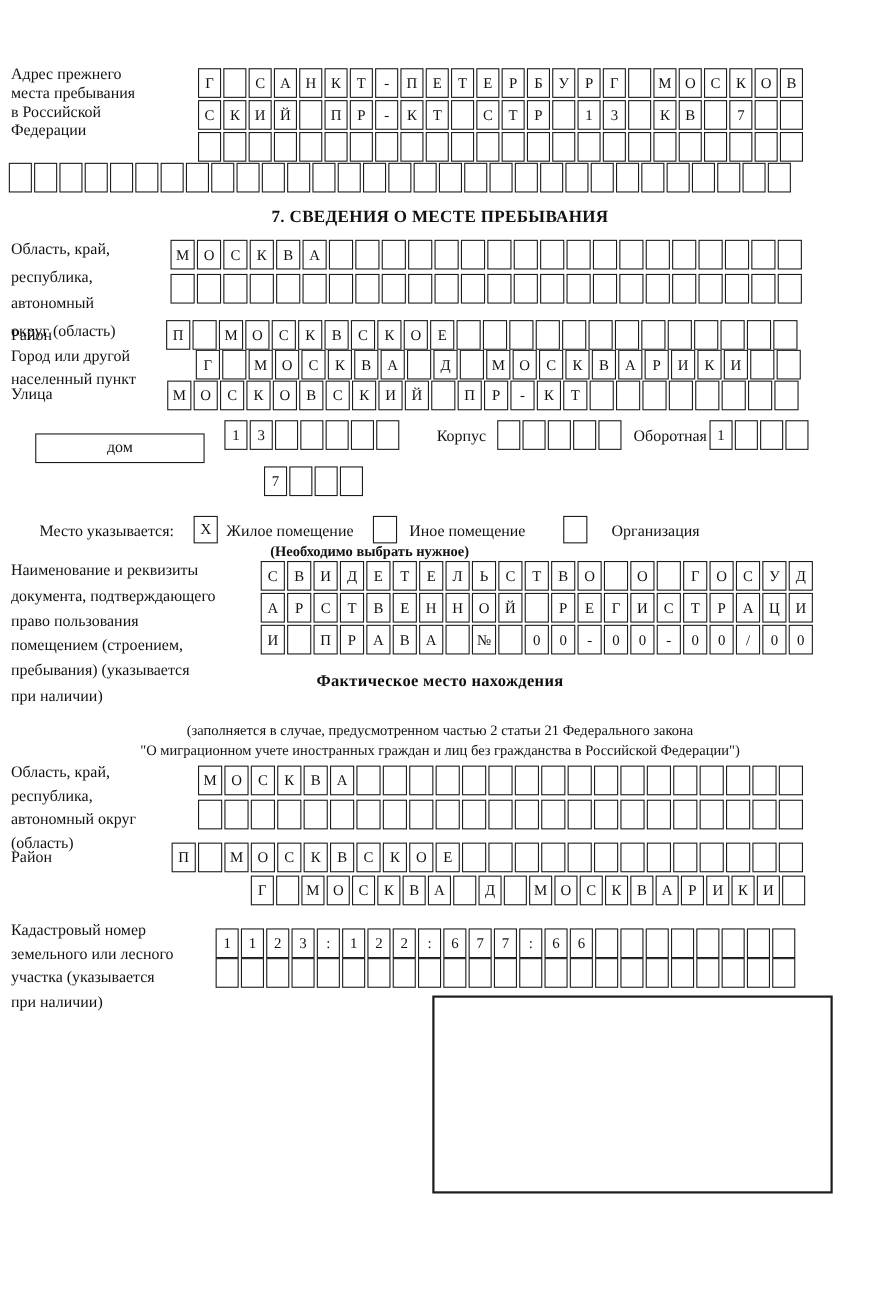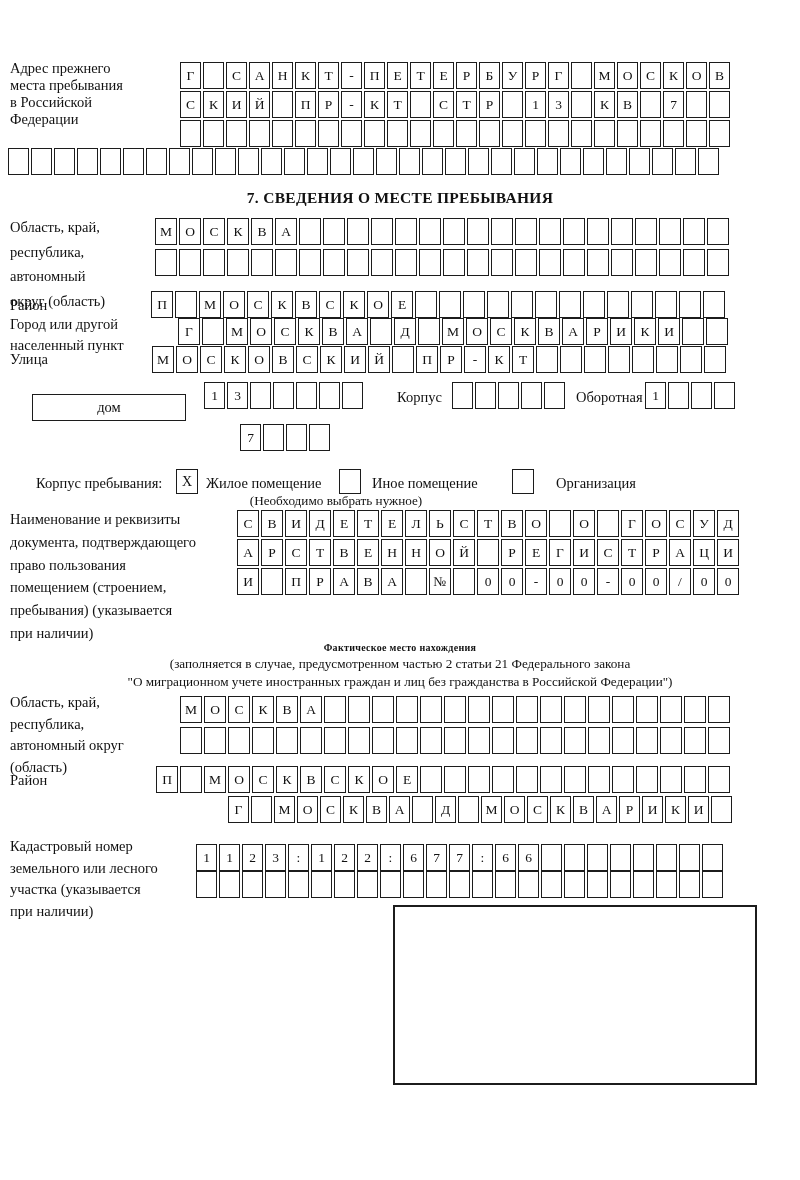--- a/index.html
+++ b/index.html
@@ -48,37 +48,37 @@
   <div class="abs lbl" style="left:10px;top:293px;">Район</div>
   <div class="abs lbl" style="left:10px;top:314px;width:160px;line-height:21px;">Город или другой
 населенный пункт</div>
   <div class="abs lbl" style="left:10px;top:347px;">Улица</div>
 
   <div class="wbox" style="left:32px;top:382px;width:152px;margin-top:12px;">дом</div>
   <div class="abs lbl" style="left:397px;top:385px;">Корпус</div>
   <div class="abs lbl" style="left:576px;top:385px;">Оборотная</div>
 
 
-  <div class="abs lbl" style="left:36px;top:471px;">Корпус пребывания:</div>
+  <div class="abs lbl" style="left:36px;top:471px;">Место указывается:</div>
   <div class="cb" style="left:176px;top:469px;">X</div>
   <div class="abs lbl" style="left:206px;top:471px;">Жилое помещение</div>
   <div class="cb" style="left:339px;top:469px;"></div>
   <div class="abs lbl" style="left:372px;top:471px;">Иное помещение</div>
   <div class="cb" style="left:512px;top:469px;"></div>
   <div class="abs lbl" style="left:556px;top:471px;">Организация</div>
-  <div class="abs note" style="left:236px;top:493px;width:200px;text-align:center;">(Необходимо выбрать нужное)</div>
+  <div class="abs note" style="left:236px;top:493px;width:200px;text-align:center;font-weight:bold;">(Необходимо выбрать нужное)</div>
 
   <div class="abs lbl" style="left:10px;top:508px;width:225px;line-height:22.8px;">Наименование и реквизиты
 документа, подтверждающего
 право пользования
 помещением (строением,
 пребывания) (указывается
 при наличии)</div>
 
-  <div class="abs title center" style="top:642px;font-size:10px;">Фактическое место нахождения</div>
+  <div class="abs title center" style="top:612px;font-size:15px;">Фактическое место нахождения</div>
   <div class="abs note center" style="top:656px;">(заполняется в случае, предусмотренном частью 2 статьи 21 Федерального закона</div>
   <div class="abs note center" style="top:674px;">"О миграционном учете иностранных граждан и лиц без гражданства в Российской Федерации")</div>
 
   <div class="abs lbl" style="left:10px;top:692px;width:170px;line-height:21.5px;">Область, край,
 республика,
 автономный округ
 (область)</div>
   <div class="abs lbl" style="left:10px;top:768px;">Район</div>
   <div class="abs lbl" style="left:10px;top:836px;width:180px;line-height:21.5px;">Кадастровый номер
 земельного или лесного

